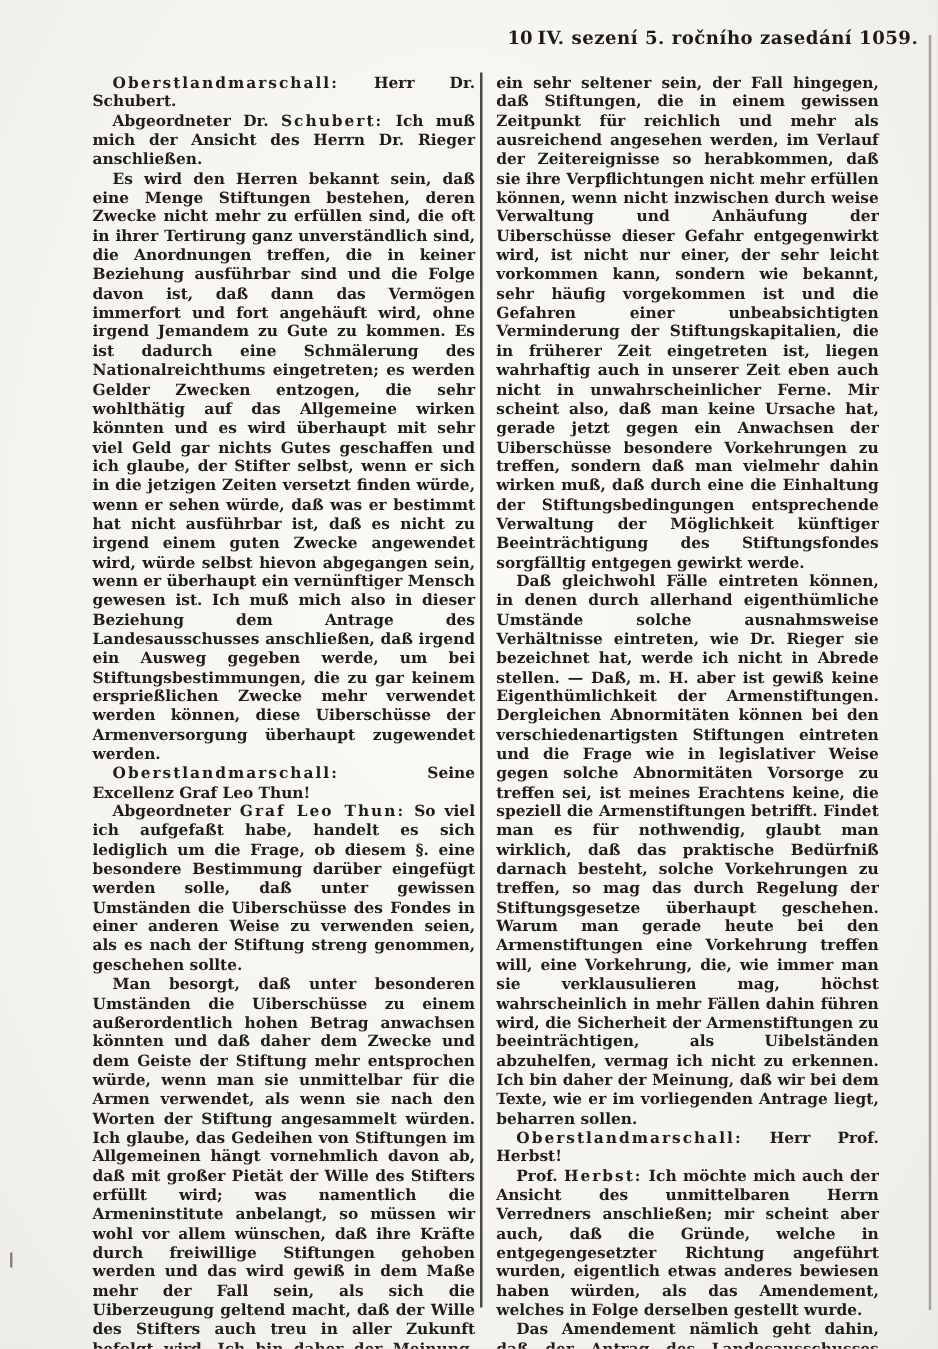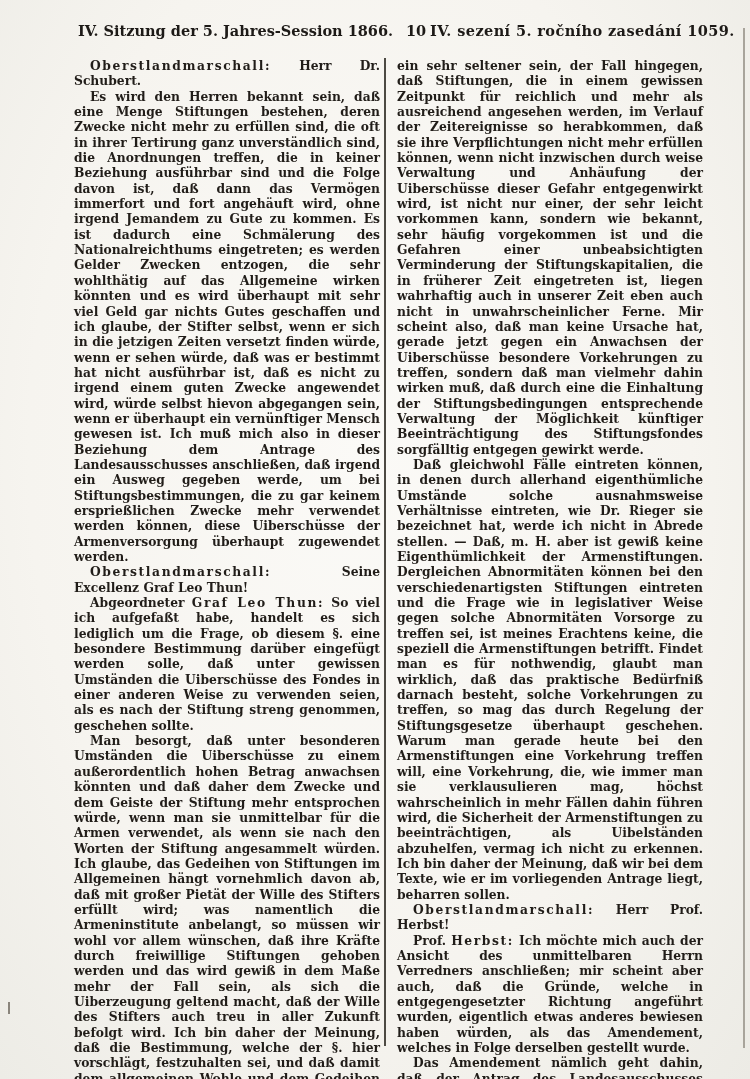--- a/index.html
+++ b/index.html
@@ -56,33 +56,33 @@
     position: absolute; left: 8px; top: 1002px;
     width: 2px; height: 12px; background: #8a857c;
   }
 </style>
 </head>
 <body>
 
 <div class="page">
 
   <div class="hdr">
-    <span class="hdr-left">IV. Sitzung der 5. Jahres-Session 1866.</span>
     <span class="hdr-num">10</span>
     <span class="hdr-right">IV. sezení 5. ročního zasedání 1059.</span>
   </div>
 
   <div class="col-divider"></div>
   <div class="edge-line"></div>
   <div class="speck-1"></div>
 
   <div class="columns">
 
     <section class="col">
       <p><span></span><span class="sperr">Oberstlandmarschall:</span><span> Herr Dr. Schubert.</span></p>
+      <p><span>Abgeordneter Dr. </span><span class="sperr">Schubert:</span><span> Ich muß mich der Ansicht des Herrn Dr. Rieger anschließen.</span></p>
       <p><span>Es wird den Herren bekannt sein, daß eine Menge Stiftungen bestehen, deren Zwecke nicht mehr zu erfüllen sind, die oft in ihrer Tertirung ganz unverständlich sind, die Anordnungen treffen, die in keiner Beziehung ausführbar sind und die Folge davon ist, daß dann das Vermögen immerfort und fort angehäuft wird, ohne irgend Jemandem zu Gute zu kommen. Es ist dadurch eine Schmälerung des Nationalreichthums eingetreten; es werden Gelder Zwecken entzogen, die sehr wohlthätig auf das Allgemeine wirken könnten und es wird überhaupt mit sehr viel Geld gar nichts Gutes geschaffen und ich glaube, der Stifter selbst, wenn er sich in die jetzigen Zeiten versetzt finden würde, wenn er sehen würde, daß was er bestimmt hat nicht ausführbar ist, daß es nicht zu irgend einem guten Zwecke angewendet wird, würde selbst hievon abgegangen sein, wenn er überhaupt ein vernünftiger Mensch gewesen ist. Ich muß mich also in dieser Beziehung dem Antrage des Landesausschusses anschließen, daß irgend ein Ausweg gegeben werde, um bei Stiftungsbestimmungen, die zu gar keinem ersprießlichen Zwecke mehr verwendet werden können, diese Uiberschüsse der Armenversorgung überhaupt zugewendet werden.</span></p>
       <p><span></span><span class="sperr">Oberstlandmarschall:</span><span> Seine Excellenz Graf Leo Thun!</span></p>
       <p><span>Abgeordneter </span><span class="sperr">Graf Leo Thun:</span><span> So viel ich aufgefaßt habe, handelt es sich lediglich um die Frage, ob diesem §. eine besondere Bestimmung darüber eingefügt werden solle, daß unter gewissen Umständen die Uiberschüsse des Fondes in einer anderen Weise zu verwenden seien, als es nach der Stiftung streng genommen, geschehen sollte.</span></p>
       <p><span>Man besorgt, daß unter besonderen Umständen die Uiberschüsse zu einem außerordentlich hohen Betrag anwachsen könnten und daß daher dem Zwecke und dem Geiste der Stiftung mehr entsprochen würde, wenn man sie unmittelbar für die Armen verwendet, als wenn sie nach den Worten der Stiftung angesammelt würden. Ich glaube, das Gedeihen von Stiftungen im Allgemeinen hängt vornehmlich davon ab, daß mit großer Pietät der Wille des Stifters erfüllt wird; was namentlich die Armeninstitute anbelangt, so müssen wir wohl vor allem wünschen, daß ihre Kräfte durch freiwillige Stiftungen gehoben werden und das wird gewiß in dem Maße mehr der Fall sein, als sich die Uiberzeugung geltend macht, daß der Wille des Stifters auch treu in aller Zukunft befolgt wird. Ich bin daher der Meinung, daß die Bestimmung, welche der §. hier vorschlägt, festzuhalten sei, und daß damit dem allgemeinen Wohle und dem Gedeihen der Armeninstitute weit mehr gedient sein wird, als mit den Beschränkungen, welche durch das Amendement des Hrn. Dr. Rieger etwa in Vorschlag gebracht werden könnten. Der Fall, daß durch ungewöhnliche Bestimmungen die Uiberschüsse gar übermäßig anwachsen, wird gewiß</span></p>
     </section>
 
     <section class="col">
       <p class="cont"><span>ein sehr seltener sein, der Fall hingegen, daß Stiftungen, die in einem gewissen Zeitpunkt für reichlich und mehr als ausreichend angesehen werden, im Verlauf der Zeitereignisse so herabkommen, daß sie ihre Verpflichtungen nicht mehr erfüllen können, wenn nicht inzwischen durch weise Verwaltung und Anhäufung der Uiberschüsse dieser Gefahr entgegenwirkt wird, ist nicht nur einer, der sehr leicht vorkommen kann, sondern wie bekannt, sehr häufig vorgekommen ist und die Gefahren einer unbeabsichtigten Verminderung der Stiftungskapitalien, die in früherer Zeit eingetreten ist, liegen wahrhaftig auch in unserer Zeit eben auch nicht in unwahrscheinlicher Ferne. Mir scheint also, daß man keine Ursache hat, gerade jetzt gegen ein Anwachsen der Uiberschüsse besondere Vorkehrungen zu treffen, sondern daß man vielmehr dahin wirken muß, daß durch eine die Einhaltung der Stiftungsbedingungen entsprechende Verwaltung der Möglichkeit künftiger Beeinträchtigung des Stiftungsfondes sorgfälltig entgegen gewirkt werde.</span></p>
       <p><span>Daß gleichwohl Fälle eintreten können, in denen durch allerhand eigenthümliche Umstände solche ausnahmsweise Verhältnisse eintreten, wie Dr. Rieger sie bezeichnet hat, werde ich nicht in Abrede stellen. — Daß, m. H. aber ist gewiß keine Eigenthümlichkeit der Armenstiftungen. Dergleichen Abnormitäten können bei den verschiedenartigsten Stiftungen eintreten und die Frage wie in legislativer Weise gegen solche Abnormitäten Vorsorge zu treffen sei, ist meines Erachtens keine, die speziell die Armenstiftungen betrifft. Findet man es für nothwendig, glaubt man wirklich, daß das praktische Bedürfniß darnach besteht, solche Vorkehrungen zu treffen, so mag das durch Regelung der Stiftungsgesetze überhaupt geschehen. Warum man gerade heute bei den Armenstiftungen eine Vorkehrung treffen will, eine Vorkehrung, die, wie immer man sie verklausulieren mag, höchst wahrscheinlich in mehr Fällen dahin führen wird, die Sicherheit der Armenstiftungen zu beeinträchtigen, als Uibelständen abzuhelfen, vermag ich nicht zu erkennen. Ich bin daher der Meinung, daß wir bei dem Texte, wie er im vorliegenden Antrage liegt, beharren sollen.</span></p>
       <p><span></span><span class="sperr">Oberstlandmarschall:</span><span> Herr Prof. Herbst!</span></p>

